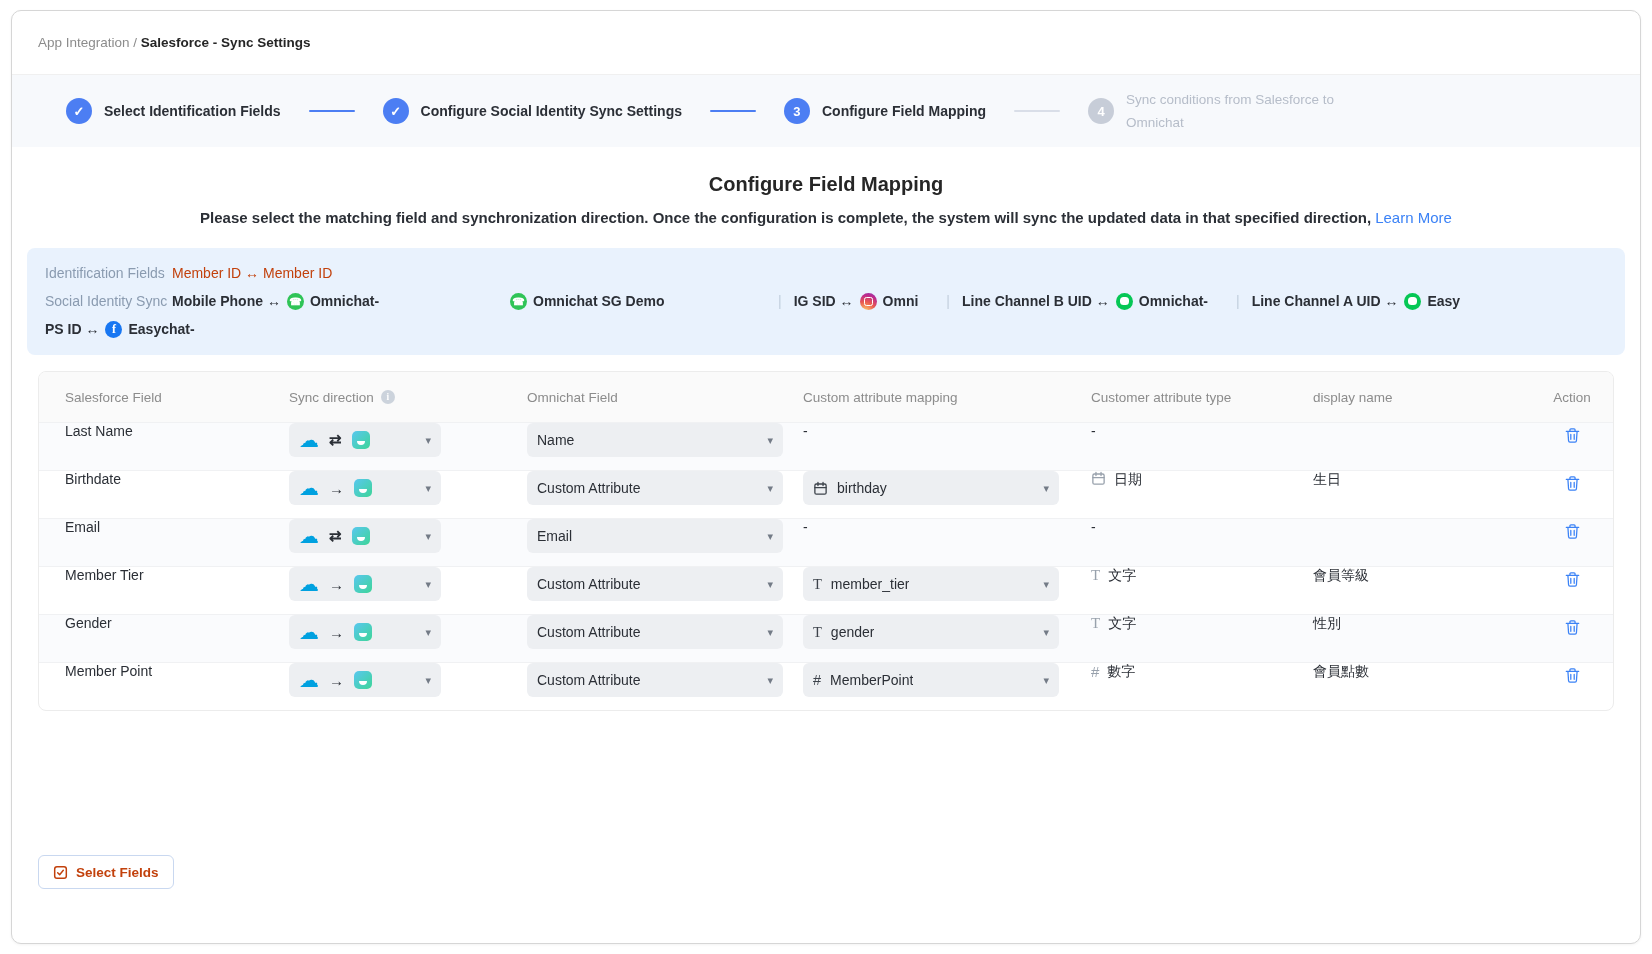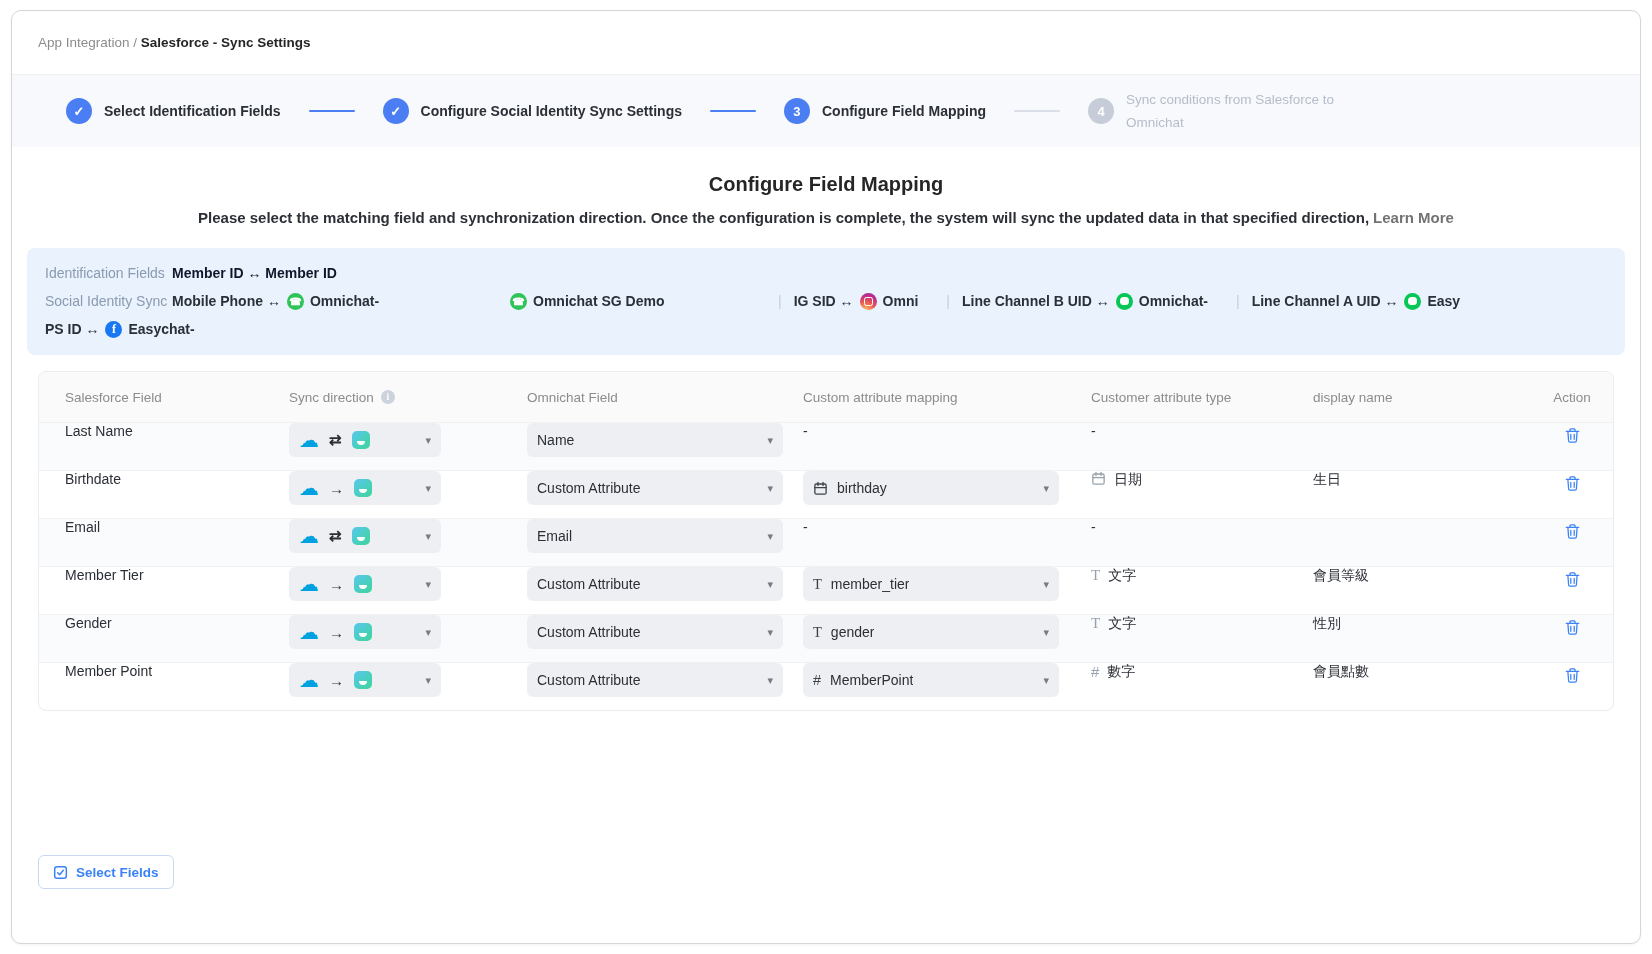--- a/index.html
+++ b/index.html
@@ -23,28 +23,28 @@
   .step.pending .step-circle{background:#c7cdd8}
   .step-label{font-size:14px;font-weight:600;color:#2b2f36;white-space:nowrap}
   .step.pending .step-label{width:214px;white-space:normal;color:#b6bdc9;font-weight:400;font-size:13.5px;line-height:23px}
   .conn{width:46px;height:2px;border-radius:2px;background:#d9dee8;margin:0 28px;flex:none}
   .conn.blue{background:#4c7ef3}
 
   
   .intro{text-align:center;margin-top:26px}
   .intro h1{font-size:20px;font-weight:700;color:#262626}
   .intro .sub{margin-top:13px;font-size:15px;font-weight:600;color:#2b2f36}
-  .intro .learn{color:#737373;cursor:pointer;font-weight:700;margin-left:4px}
+  .intro .learn{color:#3b82f6;cursor:pointer;font-weight:400;margin-left:4px}
 
   
   .summary{margin:22px 15px 0;background:#e9f2fd;border-radius:8px;padding:13px 18px 14px;font-size:14px;color:#333}
   .sum-line{display:flex;align-items:center;min-height:24px}
   .sum-line + .sum-line{margin-top:4px}
   .sum-label{color:#8a9bb0;width:127px;flex:none}
-  .sum-value{font-weight:700;color:#0f172a}
+  .sum-value{font-weight:400;color:#c2410c}
   .soc-item{display:inline-flex;align-items:center;font-weight:700;color:#2b2f36;margin-right:28px;white-space:nowrap}
   .soc-item .soc-field{margin-right:6px}
   .sum-line .soc-item.i0{width:338px;margin-right:0}
   .sum-line .soc-item.i1{width:268px;margin-right:0}
   .soc-div{color:#c2cfdd;font-weight:400;margin-right:12px}
   .chan{width:17px;height:17px;border-radius:50%;margin-right:6px;flex:none;display:inline-flex;align-items:center;justify-content:center;color:#fff;overflow:hidden}
   .chan.whatsapp{background:#2fc457;font-size:10px}
   .chan.facebook{background:#1877f2;font-size:12px;font-weight:700;font-family:"Liberation Serif",serif}
   .chan.instagram{background:radial-gradient(circle at 30% 110%,#fdc468 5%,#e95950 45%,#bc2a8d 75%,#8a3ab9 100%)}
   .chan.instagram::after{content:"";width:7px;height:7px;border:1.4px solid #fff;border-radius:2.4px}
@@ -72,21 +72,21 @@
   .omni-ic::after{content:"";width:8px;height:4px;background:#fff;border-radius:0 0 8px 8px;margin-bottom:4px}
   .pill-omni,.pill-attr{width:256px}
   .pill-text{white-space:nowrap;overflow:hidden;text-overflow:ellipsis}
   .attr-ic{display:inline-flex;align-items:center;margin-right:9px;color:#3d434b;font-size:14.5px;font-weight:500}
   .type-ic{display:inline-flex;align-items:center;color:#98a1ac;font-size:15px;margin-right:8px;font-weight:500}
   .tt{font-family:"Liberation Serif",serif}
   .dash{color:#2b2f36}
   .trash-btn{background:none;border:none;color:#3b82f6;cursor:pointer;padding:4px;display:inline-flex;align-items:center}
 
   
-  .select-fields{position:absolute;left:26px;bottom:54px;display:inline-flex;gap:8px;align-items:center;height:34px;padding:0 14px;border:1px solid #c9d8f0;border-radius:6px;color:#3b82f6;font-weight:700;font-size:13.5px;background:#fff;cursor:pointer;font-family:inherit}
+  .select-fields{position:absolute;left:26px;bottom:54px;display:inline-flex;gap:8px;align-items:center;height:34px;padding:0 14px;border:1px solid #c9d8f0;border-radius:6px;color:#c2410c;font-weight:700;font-size:13.5px;background:#fff;cursor:pointer;font-family:inherit}
 </style>
 </head>
 <body>
 
 <div class="frame">
 
   <div class="topbar">
     <div class="crumb">
       <span>App Integration / </span><b>Salesforce - Sync Settings</b>
     </div>

